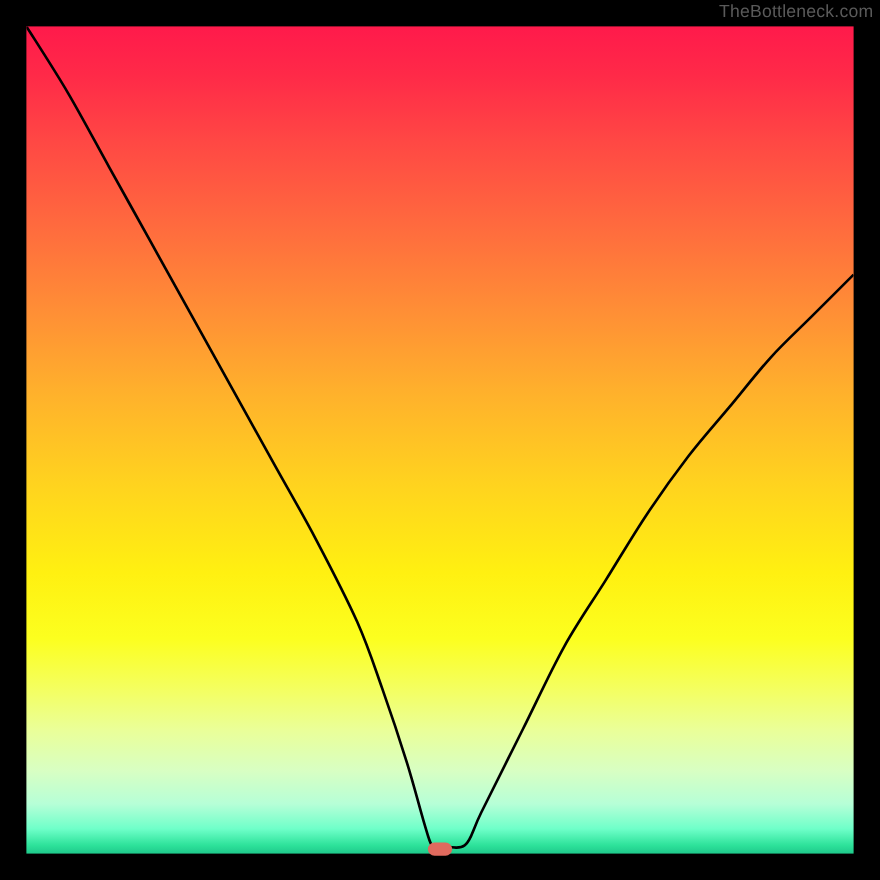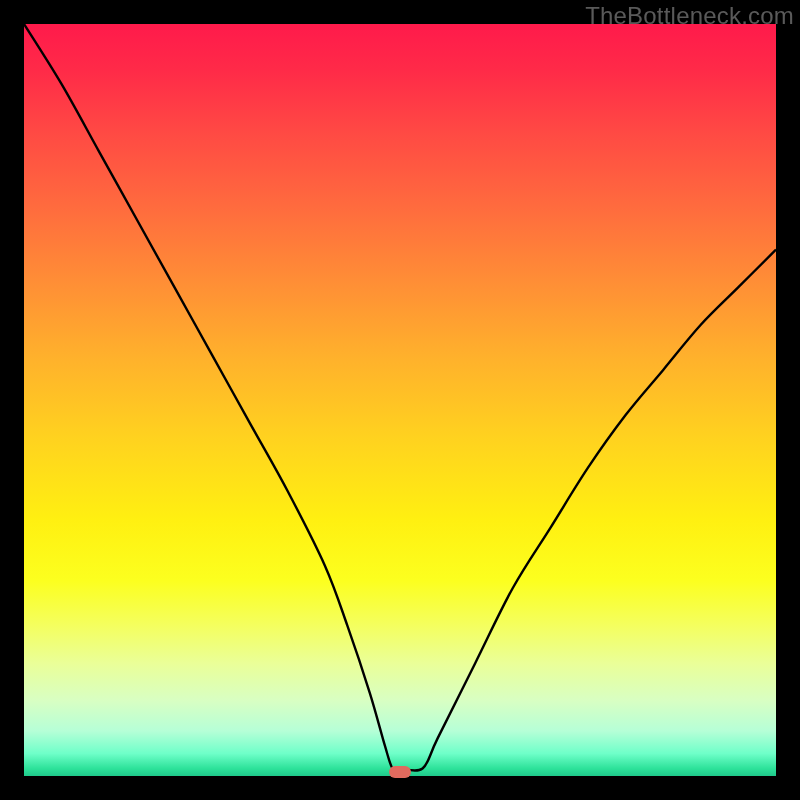--- a/index.html
+++ b/index.html
@@ -58,21 +58,21 @@
     height: 12px;
     background: #e06a5e;
     border-radius: 6px;
     transform: translate(-50%, -50%);
   }
   .watermark {
     position: absolute;
     top: 2px;
     right: 6px;
     color: #5a5a5a;
-    font-size: 24px;
+    font-size: 16px;
     font-weight: 500;
     letter-spacing: 0.2px;
   }
 </style>
 </head>
 <body>
 
 <div class="watermark">TheBottleneck.com</div>
 
 <div class="frame">

